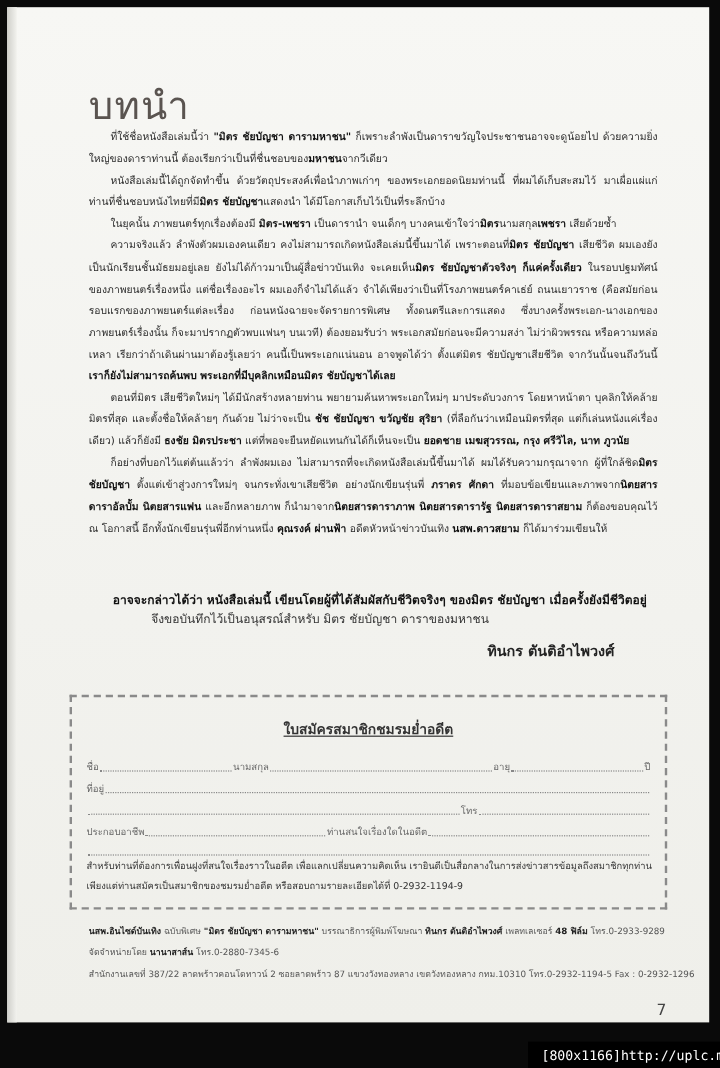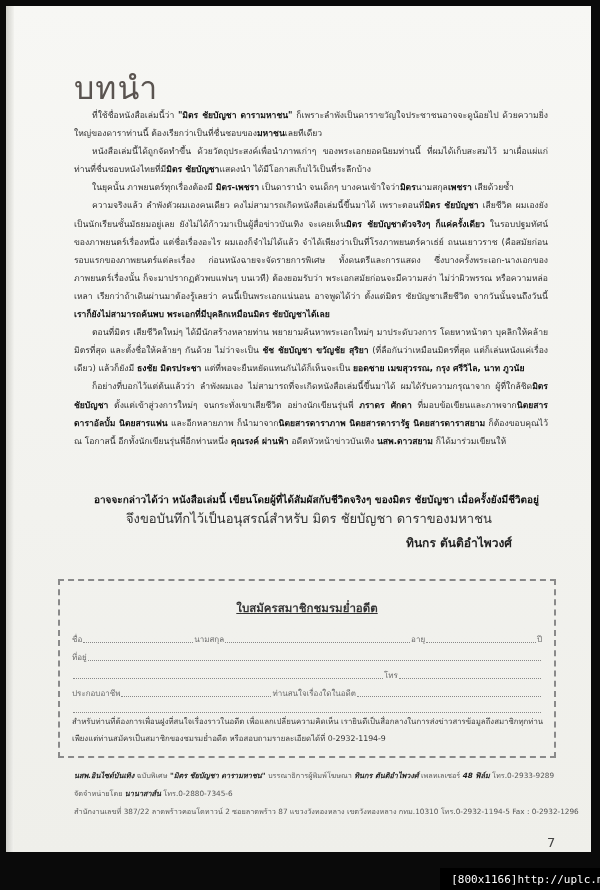--- a/index.html
+++ b/index.html
@@ -9,49 +9,49 @@
           background:linear-gradient(180deg,#f7f7f4 0%,#f2f2ee 60%,#efefea 100%); }
   .page-left-shadow { position:absolute; left:0; top:0; width:8px; height:100%;
           background:linear-gradient(90deg,#cfcfca,#f2f2ee); }
   .title { position:absolute; left:68px; top:56px; font-size:32px; color:#5a5450;
            font-family:"DejaVu Sans", sans-serif; letter-spacing:1px; font-weight:300; }
   .body-text { position:absolute; left:68px; top:100px; width:474px; font-size:8.6px;
                line-height:18.1px; color:#2a2a2a; font-family:"DejaVu Sans", sans-serif; }
   .body-text p { margin:0; text-indent:18px; text-align:justify; }
   .body-text b { color:#111; }
   .closing { position:absolute; left:88px; top:486px; font-size:10px; color:#111; font-weight:bold; }
-  .closing2 { position:absolute; left:120px; top:502px; font-size:13px; color:#333; }
+  .closing2 { position:absolute; left:120px; top:502px; font-size:10px; color:#333; }
   .signature { position:absolute; left:400px; top:527px; font-size:12px; color:#222; font-weight:bold; }
   .form-box { position:absolute; left:52px; top:573px; width:494px; height:175px;
               border:2.5px dashed #8a8a8a; }
   .form-title { position:absolute; left:0; width:100%; top:18px; text-align:center;
                 font-size:11.5px; font-weight:bold; color:#333;text-decoration:underline; }
   .form-line { position:absolute; left:12px; width:470px; font-size:8px; color:#666;
                height:12px; display:flex; align-items:flex-start; }
   .dots { flex:1; border-bottom:1px dotted #888; height:9px; margin:0 1px; }
   .form-label { white-space:nowrap; }
   .form-note { position:absolute; left:12px; top:125px; width:472px; font-size:7.8px;
                line-height:17px; color:#333; }
   .footer { position:absolute; left:68px; font-size:7.3px; color:#555; white-space:nowrap; }
-  .footer b { color:#222;font-style:italic; }
+  .footer b { color:#222; }
   .page-number { position:absolute; left:541px; top:829px; font-size:13px; color:#444; }
   .watermark { position:absolute; left:440px; top:868px; width:188px; height:22px; background:#000;
                color:#fff; font-family:"DejaVu Sans Mono", monospace; font-size:11px;
                display:flex; align-items:center; justify-content:center; }
 </style>
 </head>
 <body>
 
 <div class="page">
   <div class="page-left-shadow"></div>
 
   <div class="title">บทนำ</div>
 
   <div class="body-text">
-    <p><span>ที่ใช้ชื่อหนังสือเล่มนี้ว่า </span><b>"มิตร ชัยบัญชา ดารามหาชน"</b><span> ก็เพราะลำพังเป็นดาราขวัญใจประชาชนอาจจะดูน้อยไป ด้วยความยิ่งใหญ่ของดาราท่านนี้ ต้องเรียกว่าเป็นที่ชื่นชอบของ</span><b>มหาชน</b><span>เลยทีเดียว</span></p>
+    <p><span>ที่ใช้ชื่อหนังสือเล่มนี้ว่า </span><b>"มิตร ชัยบัญชา ดารามหาชน"</b><span> ก็เพราะลำพังเป็นดาราขวัญใจประชาชนอาจจะดูน้อยไป ด้วยความยิ่งใหญ่ของดาราท่านนี้ ต้องเรียกว่าเป็นที่ชื่นชอบของ</span><b>มหาชน</b><span>จากวีเดียว</span></p>
     <p><span>หนังสือเล่มนี้ได้ถูกจัดทำขึ้น ด้วยวัตถุประสงค์เพื่อนำภาพเก่าๆ ของพระเอกยอดนิยมท่านนี้ ที่ผมได้เก็บสะสมไว้ มาเผื่อแผ่แก่ท่านที่ชื่นชอบหนังไทยที่มี</span><b>มิตร ชัยบัญชา</b><span>แสดงนำ ได้มีโอกาสเก็บไว้เป็นที่ระลึกบ้าง</span></p>
     <p><span>ในยุคนั้น ภาพยนตร์ทุกเรื่องต้องมี </span><b>มิตร-เพชรา</b><span> เป็นดารานำ จนเด็กๆ บางคนเข้าใจว่า</span><b>มิตร</b><span>นามสกุล</span><b>เพชรา</b><span> เสียด้วยซ้ำ</span></p>
     <p><span>ความจริงแล้ว ลำพังตัวผมเองคนเดียว คงไม่สามารถเกิดหนังสือเล่มนี้ขึ้นมาได้ เพราะตอนที่</span><b>มิตร ชัยบัญชา</b><span> เสียชีวิต ผมเองยังเป็นนักเรียนชั้นมัธยมอยู่เลย ยังไม่ได้ก้าวมาเป็นผู้สื่อข่าวบันเทิง จะเคยเห็น</span><b>มิตร ชัยบัญชาตัวจริงๆ ก็แค่ครั้งเดียว</b><span> ในรอบปฐมทัศน์ของภาพยนตร์เรื่องหนึ่ง แต่ชื่อเรื่องอะไร ผมเองก็จำไม่ได้แล้ว จำได้เพียงว่าเป็นที่โรงภาพยนตร์คาเธ่ย์ ถนนเยาวราช (คือสมัยก่อน รอบแรกของภาพยนตร์แต่ละเรื่อง ก่อนหนังฉายจะจัดรายการพิเศษ ทั้งดนตรีและการแสดง ซึ่งบางครั้งพระเอก-นางเอกของภาพยนตร์เรื่องนั้น ก็จะมาปรากฏตัวพบแฟนๆ บนเวที) ต้องยอมรับว่า พระเอกสมัยก่อนจะมีความสง่า ไม่ว่าผิวพรรณ หรือความหล่อเหลา เรียกว่าถ้าเดินผ่านมาต้องรู้เลยว่า คนนี้เป็นพระเอกแน่นอน อาจพูดได้ว่า ตั้งแต่มิตร ชัยบัญชาเสียชีวิต จากวันนั้นจนถึงวันนี้ </span><b>เราก็ยังไม่สามารถค้นพบ พระเอกที่มีบุคลิกเหมือนมิตร ชัยบัญชาได้เลย</b></p>
     <p><span>ตอนที่มิตร เสียชีวิตใหม่ๆ ได้มีนักสร้างหลายท่าน พยายามค้นหาพระเอกใหม่ๆ มาประดับวงการ โดยหาหน้าตา บุคลิกให้คล้ายมิตรที่สุด และตั้งชื่อให้คล้ายๆ กันด้วย ไม่ว่าจะเป็น </span><b>ชัช ชัยบัญชา  ขวัญชัย สุริยา</b><span>  (ที่ลือกันว่าเหมือนมิตรที่สุด แต่ก็เล่นหนังแค่เรื่องเดียว) แล้วก็ยังมี  </span><b>ธงชัย มิตรประชา</b><span>  แต่ที่พอจะยืนหยัดแทนกันได้ก็เห็นจะเป็น </span><b>ยอดชาย เมฆสุวรรณ, กรุง ศรีวิไล,  นาท ภูวนัย</b></p>
     <p><span>ก็อย่างที่บอกไว้แต่ต้นแล้วว่า ลำพังผมเอง ไม่สามารถที่จะเกิดหนังสือเล่มนี้ขึ้นมาได้ ผมได้รับความกรุณาจาก ผู้ที่ใกล้ชิด</span><b>มิตร ชัยบัญชา</b><span>  ตั้งแต่เข้าสู่วงการใหม่ๆ จนกระทั่งเขาเสียชีวิต อย่างนักเขียนรุ่นพี่ </span><b>ภราดร ศักดา</b><span> ที่มอบข้อเขียนและภาพจาก</span><b>นิตยสารดาราอัลบั้ม  นิตยสารแฟน</b><span> และอีกหลายภาพ ก็นำมาจาก</span><b>นิตยสารดาราภาพ  นิตยสารดารารัฐ  นิตยสารดาราสยาม</b><span> ก็ต้องขอบคุณไว้ ณ โอกาสนี้  อีกทั้งนักเขียนรุ่นพี่อีกท่านหนึ่ง </span><b>คุณรงค์ ผ่านฟ้า</b><span>  อดีตหัวหน้าข่าวบันเทิง </span><b>นสพ.ดาวสยาม</b><span> ก็ได้มาร่วมเขียนให้</span></p>
   </div>
 
   <div class="closing">อาจจะกล่าวได้ว่า หนังสือเล่มนี้ เขียนโดยผู้ที่ได้สัมผัสกับชีวิตจริงๆ ของมิตร ชัยบัญชา เมื่อครั้งยังมีชีวิตอยู่</div>
   <div class="closing2">จึงขอบันทึกไว้เป็นอนุสรณ์สำหรับ มิตร ชัยบัญชา ดาราของมหาชน</div>
   <div class="signature">ทินกร  ตันติอำไพวงศ์</div>

